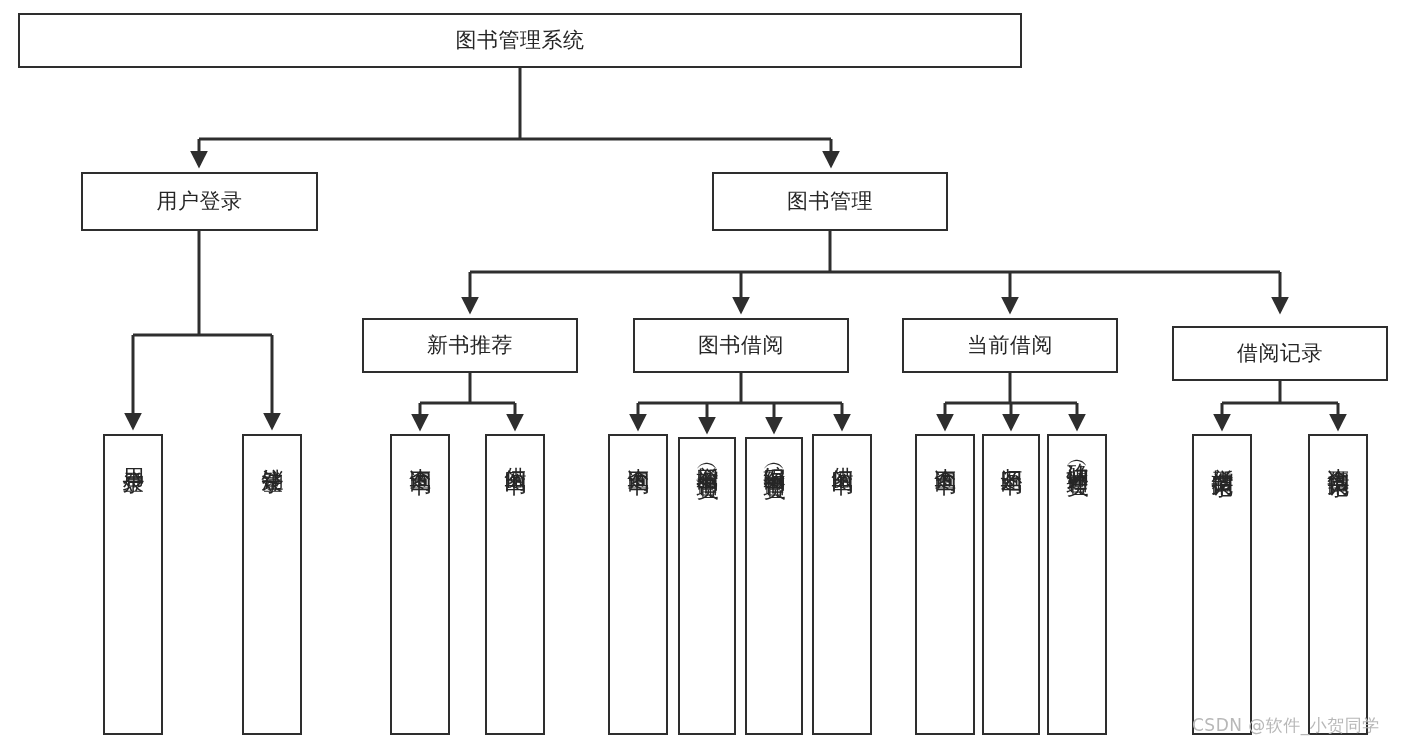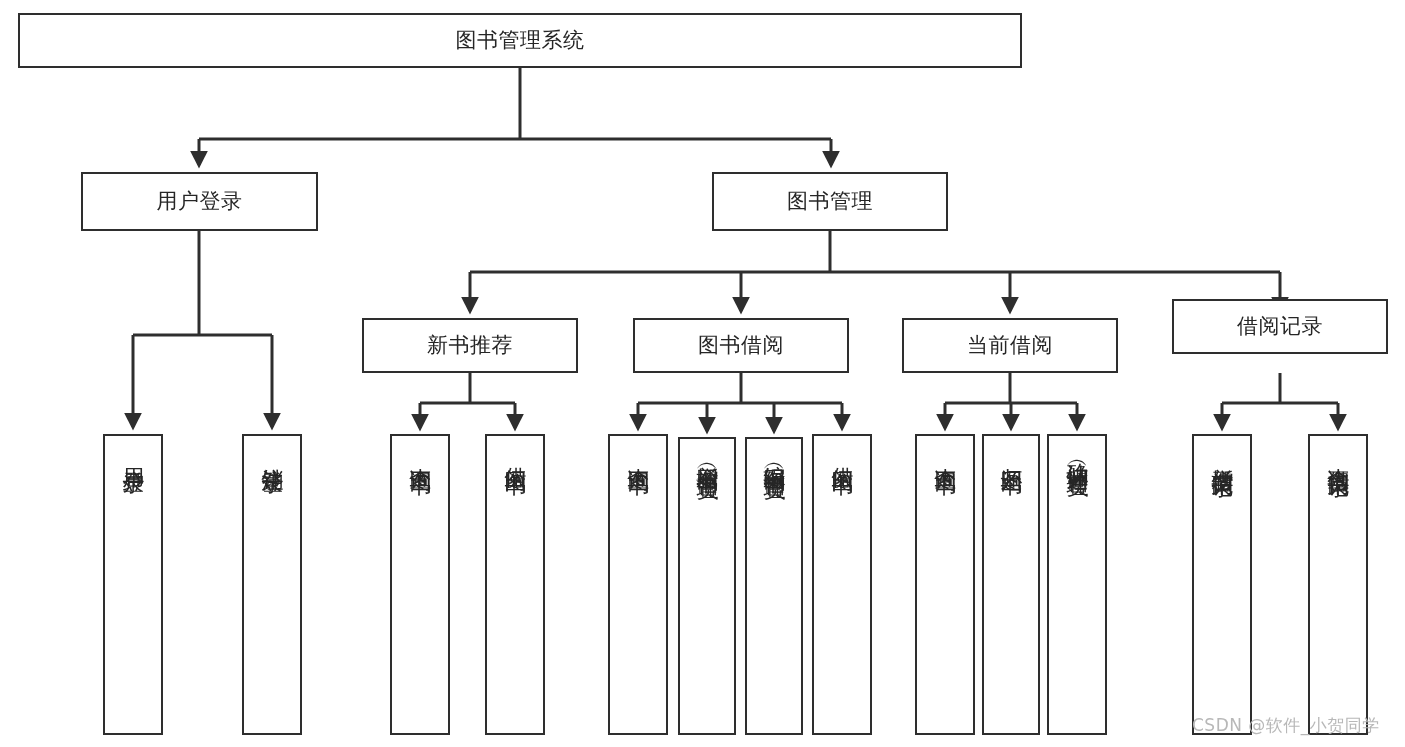--- a/index.html
+++ b/index.html
@@ -137,21 +137,21 @@
 
   <div class="node horiz" style="left:712px; top:172px; width:236px; height:59px;">
     <span class="lbl">图书管理</span>
   </div>
   <div class="node horiz" style="left:633px; top:318px; width:216px; height:55px;">
     <span class="lbl">图书借阅</span>
   </div>
   <div class="node horiz" style="left:902px; top:318px; width:216px; height:55px;">
     <span class="lbl">当前借阅</span>
   </div>
-  <div class="node horiz" style="left:1172px; top:299px; width:216px; height:55px;">
+  <div class="node horiz" style="left:1172px; top:326px; width:216px; height:55px;">
     <span class="lbl">借阅记录</span>
   </div>
 
   <div class="node vert" style="left:103px; top:434px; width:60px; height:301px;">
     <span class="lbl">用户登录</span>
   </div>
   <div class="node vert" style="left:242px; top:434px; width:60px; height:301px;">
     <span class="lbl">注销登录</span>
   </div>
 

